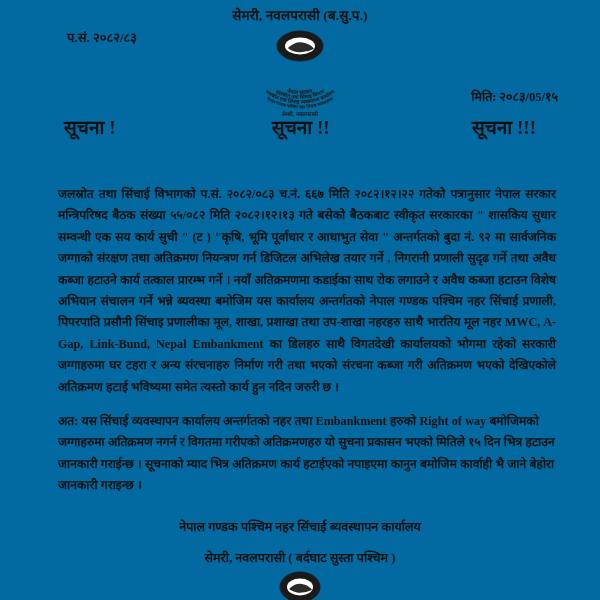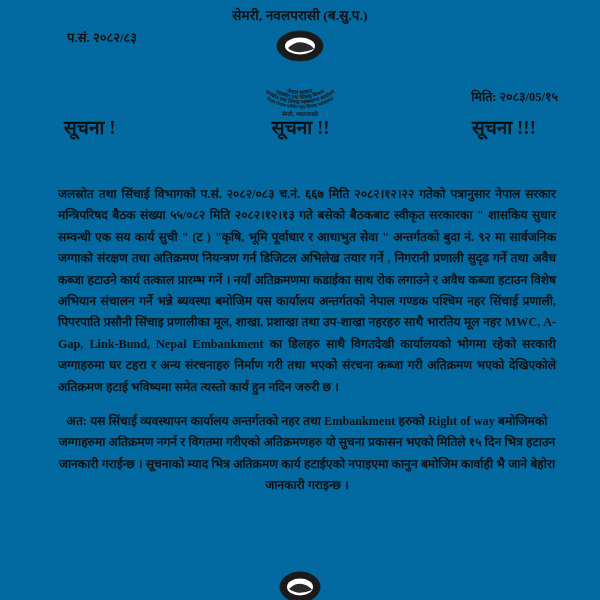--- a/index.html
+++ b/index.html
@@ -107,21 +107,21 @@
   }
   .para {
     font-size: 12.2px;
     line-height: 21.4px;
     text-align: justify;
     text-justify: inter-word;
     margin: 0 0 13px 0;
     font-weight: bold;
     word-spacing: 0.2px;
   }
-  .para.last { text-align: center; }
+  .para.last { text-align: left; }
 
   
   .footer-block {
     position: absolute;
     top: 518px;
     left: 0;
     width: 600px;
     text-align: center;
   }
   .footer-line-1 {
@@ -181,20 +181,24 @@
     <div class="notice-word">सूचना !</div>
     <div class="notice-word">सूचना !!</div>
     <div class="notice-word">सूचना !!!</div>
   </div>
 
   <div class="body-block">
     <p class="para">जलस्रोत तथा सिंचाई विभागको प.सं. २०८२/०८३ च.नं. ६६७ मिति २०८२।१२।२२ गतेको पत्रानुसार नेपाल सरकार मन्त्रिपरिषद बैठक संख्या ५५/०८२ मिति २०८२।१२।१३ गते बसेको बैठकबाट स्वीकृत सरकारका " शासकिय सुधार सम्वन्धी एक सय कार्य सुची " (ट ) "कृषि, भूमि पूर्वाधार र आधाभुत सेवा " अन्तर्गतको बुदा नं. ९२ मा सार्वजनिक जग्गाको संरक्षण तथा अतिक्रमण नियन्त्रण गर्न डिजिटल अभिलेख तयार गर्ने , निगरानी प्रणाली सुदृढ गर्ने तथा अवैध कब्जा हटाउने कार्य तत्काल प्रारम्भ गर्ने । नयाँ अतिक्रमणमा कडाईका साथ रोक लगाउने र अवैध कब्जा हटाउन विशेष अभियान संचालन गर्ने भन्ने ब्यवस्था बमोजिम यस कार्यालय अन्तर्गतको नेपाल गण्डक पश्चिम नहर  सिंचाई प्रणाली, पिपरपाति प्रसौनी सिंचाइ प्रणालीका मूल, शाखा, प्रशाखा तथा उप-शाखा नहरहरु साथै भारतिय मूल नहर MWC, A-Gap, Link-Bund, Nepal Embankment का डिलहरु साथै  विगतदेखी कार्यालयको भोगमा रहेको सरकारी जग्गाहरुमा घर टहरा र अन्य संरचनाहरु निर्माण गरी तथा भएको संरचना कब्जा गरी अतिक्रमण भएको देखिएकोले अतिक्रमण हटाई भविष्यमा समेत त्यस्तो कार्य हुन नदिन जरुरी छ ।</p>
     <p class="para last">अत: यस सिंचाई व्यवस्थापन कार्यालय अन्तर्गतको नहर तथा Embankment हरुको Right of way बमोजिमको जग्गाहरुमा अतिक्रमण नगर्न र विगतमा गरीएको अतिक्रमणहरु यो सुचना प्रकासन भएको मितिले १५ दिन भित्र हटाउन जानकारी गराईन्छ । सूचनाको म्याद भित्र अतिक्रमण कार्य हटाईएको नपाइएमा कानुन बमोजिम कार्वाही भै जाने बेहोरा जानकारी गराइन्छ ।</p>
   </div>
 
+  <div class="footer-block">
+    <div class="footer-line-1">नेपाल गण्डक पश्चिम नहर सिंचाई ब्यवस्थापन कार्यालय</div>
+    <div class="footer-line-2">सेमरी,  नवलपरासी ( बर्दघाट सुस्ता पश्चिम )</div>
+  </div>
 
   <div class="footer-emblem">
     <svg viewBox="0 0 54 54" xmlns="http://www.w3.org/2000/svg">
       <ellipse cx="27" cy="21" rx="20" ry="15" fill="#1a1a1a"></ellipse>
       <ellipse cx="27" cy="21" rx="13" ry="8.5" fill="#ffffff"></ellipse>
       <path d="M 16,23 q 7,-7 15,-4.5 q 6,2 8,5.5 q -8,3.5 -15,2.5 q -5,-1 -8,-3.5 z" fill="#2a2a2a"></path>
       <g stroke="#1a1a1a" stroke-width="0.9" fill="none">
         <ellipse cx="27" cy="21" rx="20" ry="15"></ellipse>
         <ellipse cx="27" cy="21" rx="16.5" ry="12"></ellipse>
       </g>

